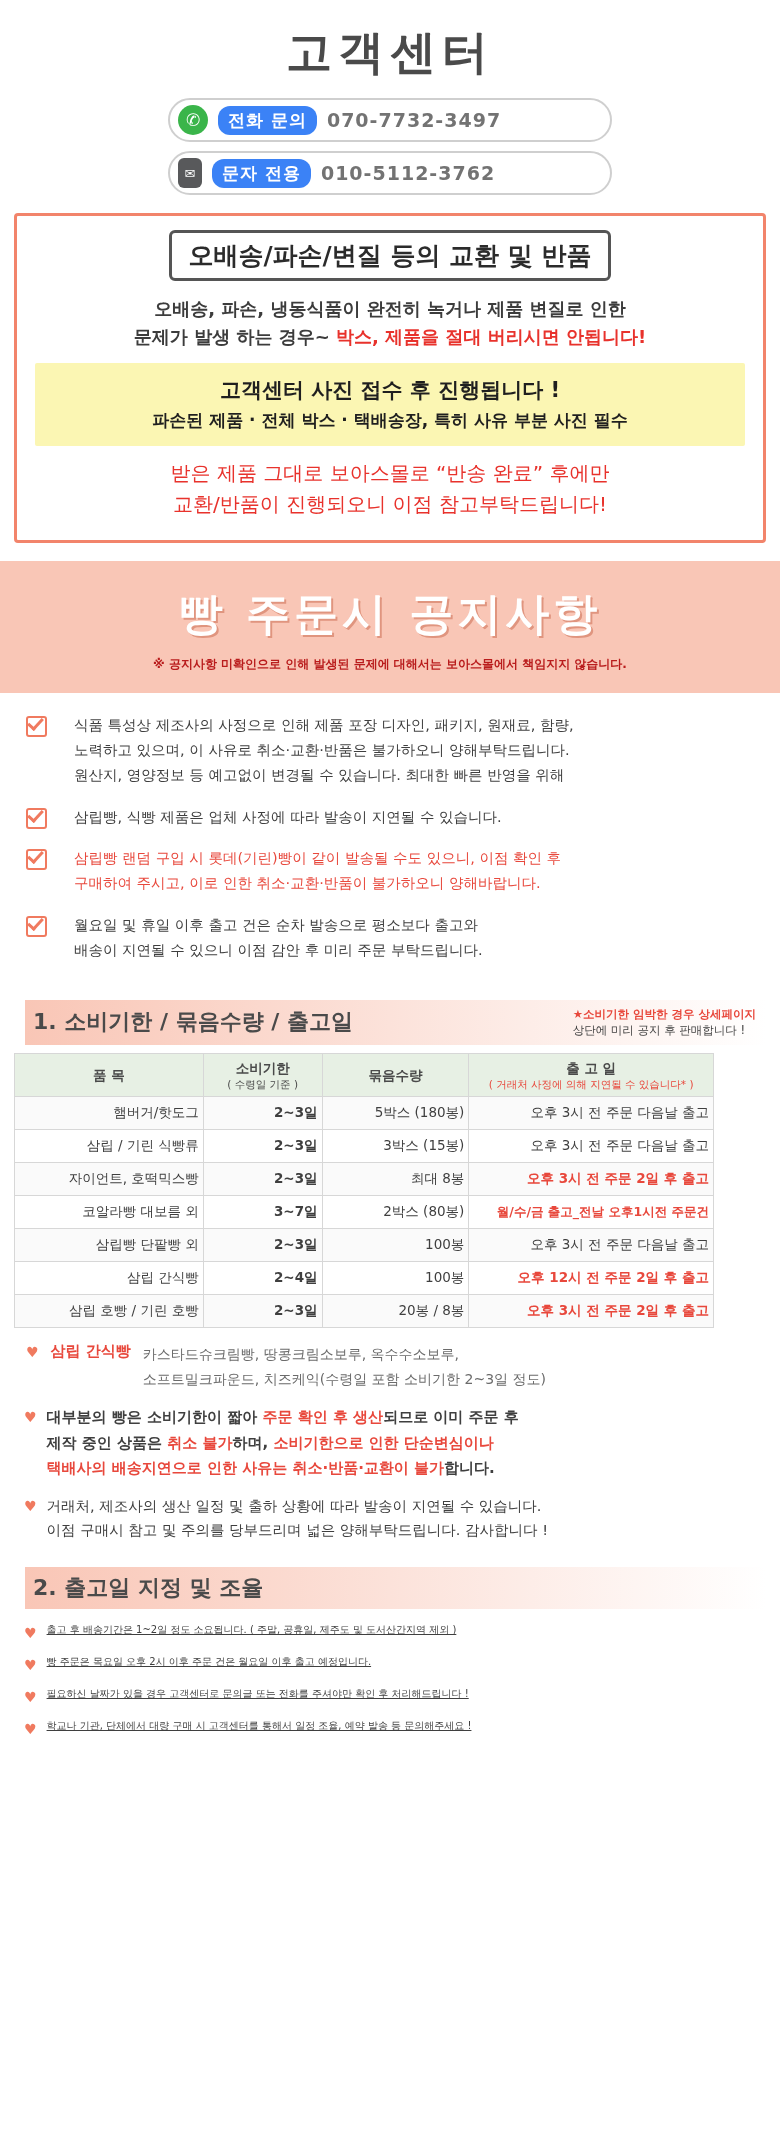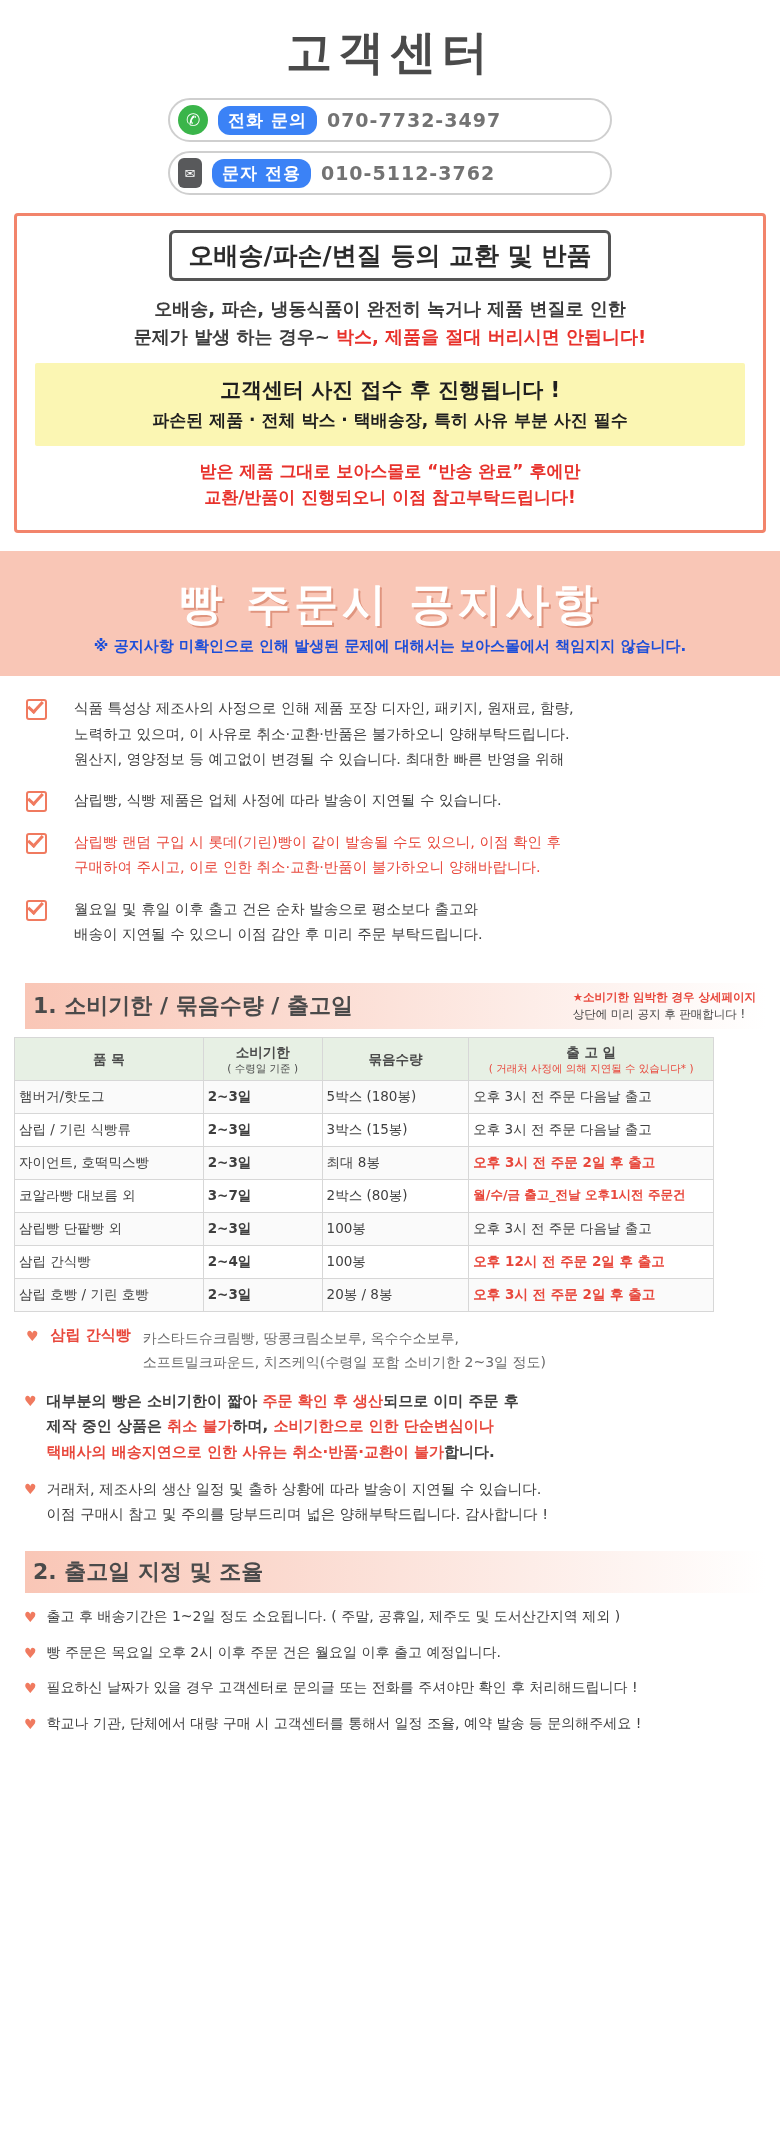--- a/index.html
+++ b/index.html
@@ -57,37 +57,37 @@
   }
   .ex-l1{font-size:18px;color:#3c3c3c;line-height:1.55;font-weight:bold;}
   .ex-l1 .red{color:#e8322c;}
   .ex-yellow{
     background:#fbf6b3;margin:12px 6px;padding:11px 6px;border-radius:2px;
     line-height:1.6;
   }
   .ex-yellow .top{font-size:21px;font-weight:bold;color:#1f1f1f;}
   .ex-yellow .bot{font-size:17px;font-weight:bold;color:#1f1f1f;}
   .ex-red{
-    color:#e8322c;font-size:17px;font-weight:bold;line-height:1.55;margin-top:8px;
+    color:#e8322c;font-size:20px;font-weight:normal;line-height:1.55;margin-top:8px;
   }
 
   
   .notice{
     margin-top:18px;
     background:#f9c6b6;
     padding:24px 0 20px 0;
     text-align:center;
   }
   .notice h2{
     margin:0;
     font-size:44px;font-weight:bold;color:#ffffff;letter-spacing:4px;
     text-shadow:2px 2px 0 #e0957f;
   }
   .notice .sub{
-    margin-top:3px;font-size:15px;font-weight:bold;color:#1d4ed8;
+    margin-top:12px;font-size:12px;font-weight:bold;color:#b91c1c;
   }
 
   
   .nlist{padding:20px 26px 14px 26px;}
   .nitem{display:flex;gap:27px;margin-bottom:16px;align-items:flex-start;}
   .chk{
     flex:0 0 auto;width:17px;height:17px;border:2px solid #f07a5f;border-radius:3px;
     position:relative;margin-top:3px;
   }
   .chk:after{
@@ -111,21 +111,21 @@
   table.sched{
     border-collapse:collapse;width:700px;margin:8px 14px 0 14px;font-size:13.5px;
   }
   table.sched th{
     background:#e7f0e4;color:#4a4a4a;font-weight:bold;padding:5px 2px;
     border:1px solid #d7d7d7;line-height:1.35;
   }
   table.sched th .small{font-size:10.5px;font-weight:normal;display:block;}
   table.sched th.warn .small{color:#e8483c;}
   table.sched td{
-    border:1px solid #d7d7d7;padding:7px 4px;text-align:left;color:#3f3f3f;
+    border:1px solid #d7d7d7;padding:7px 4px;text-align:right;color:#3f3f3f;
   }
   table.sched td.b{font-weight:bold;}
   table.sched td.red{color:#e8483c;font-weight:bold;}
   table.sched tr:nth-child(odd) td{background:#fafafa;}
   table.sched tr:nth-child(even) td{background:#ffffff;}
 
   
   .snack{display:flex;gap:12px;padding:14px 26px 4px 26px;}
   .snack .heart{color:#f07a5f;font-size:14px;margin-top:2px;}
   .snack .lbl{color:#e8483c;font-weight:bold;font-size:15px;white-space:nowrap;}
@@ -133,21 +133,21 @@
 
   .bullets{padding:10px 24px 6px 24px;}
   .bul{display:flex;gap:10px;margin-bottom:12px;align-items:flex-start;}
   .bul .heart{color:#f07a5f;font-size:14px;margin-top:4px;flex:0 0 auto;}
   .bul .txt{font-size:15px;line-height:1.7;color:#3f3f3f;font-weight:bold;}
   .bul .txt.norm{font-weight:normal;font-size:14.5px;}
   .bul .txt .red{color:#e8483c;}
 
   
   .sec2-list{padding:12px 24px 26px 24px;}
-  .sec2-list .bul .txt{font-weight:normal;font-size:14px;}
+  .sec2-list .bul .txt{font-weight:normal;font-size:10px;text-decoration:underline;}
 </style>
 </head>
 <body>
 
 <div class="page">
 
   <div class="cs-title">고객센터</div>
 
   <div class="phone-rows">
     <div class="phone-row">

